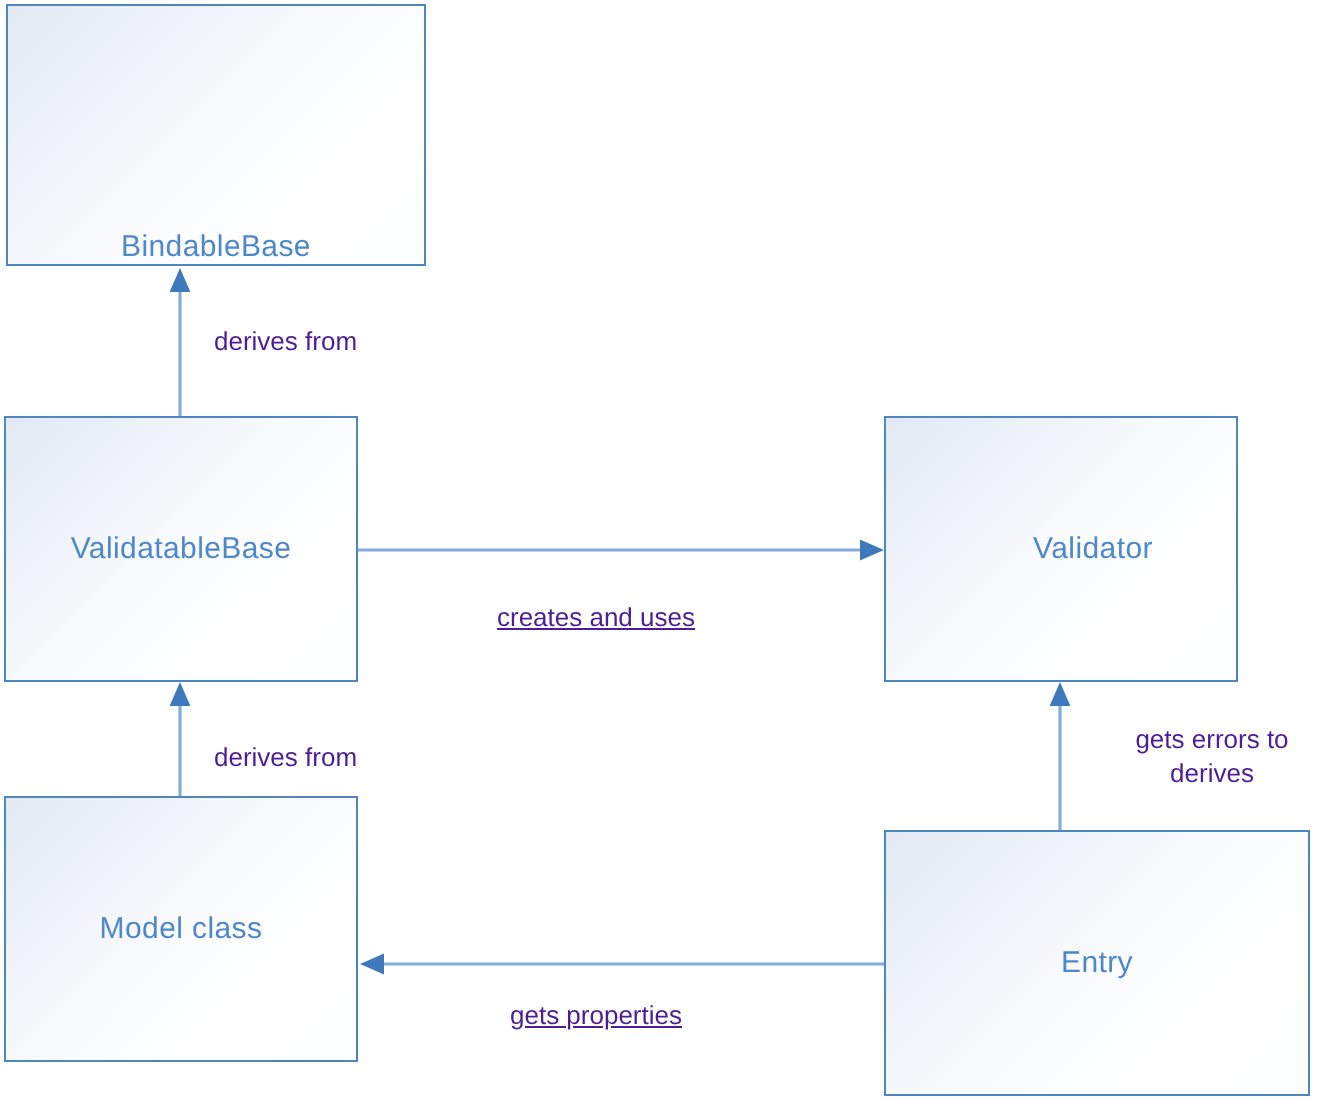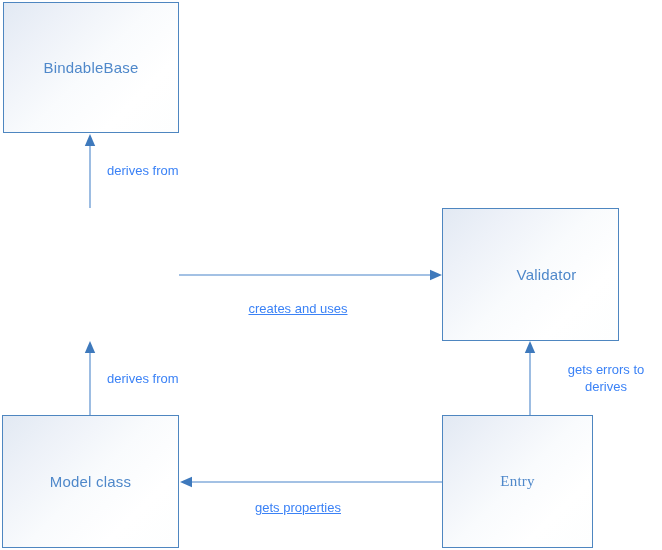--- a/index.html
+++ b/index.html
@@ -25,21 +25,21 @@
     justify-content: center;
   }
   .class-box .box-label {
     color: #4f88ca;
     font-size: 15px;
     letter-spacing: 0.2px;
     white-space: nowrap;
   }
   .edge-label {
     position: absolute;
-    color: #3b82f6;
+    color: #4c1d95;
     font-size: 13px;
     line-height: 17px;
     white-space: nowrap;
   }
   .edge-label.wrap {
     white-space: normal;
     text-align: center;
   }
   .edge-label.center {
     text-align: center;
@@ -87,34 +87,37 @@
       <line class="connector-line" x1="530" y1="415" x2="530" y2="352"></line>
       <polygon class="arrowhead" points="530,341 524.8,353 535.2,353"></polygon>
     </g>
 
     <g>
       <line class="connector-line" x1="442" y1="482" x2="191" y2="482"></line>
       <polygon class="arrowhead" points="180,482 192,476.8 192,487.2"></polygon>
     </g>
   </svg>
 
-  <div class="class-box" style="left:3px; top:2px; width:176px; height:131px;">
+  <div class="class-box" style="left:3px; top:2px; width:210px; height:131px;align-items:flex-end;">
     <span class="box-label">BindableBase</span>
   </div>
 
+  <div class="class-box" style="left:2px; top:208px; width:177px; height:133px;">
+    <span class="box-label">ValidatableBase</span>
+  </div>
 
   <div class="class-box" style="left:442px; top:208px; width:177px; height:133px;padding-left:32px;">
     <span class="box-label">Validator</span>
   </div>
 
-  <div class="class-box" style="left:2px; top:415px; width:177px; height:133px;">
+  <div class="class-box" style="left:2px; top:398px; width:177px; height:133px;">
     <span class="box-label">Model class</span>
   </div>
 
-  <div class="class-box" style="left:442px; top:415px; width:151px; height:133px;font-family:Liberation Serif, serif;">
+  <div class="class-box" style="left:442px; top:415px; width:213px; height:133px;">
     <span class="box-label">Entry</span>
   </div>
 
   <div class="edge-label" style="left:107px; top:162px;">derives from</div>
 
   <div class="edge-label" style="left:107px; top:370px;">derives from</div>
 
   <div class="edge-label center" style="left:228px; top:300px; width:140px;">creates and uses</div>
 
   <div class="edge-label wrap" style="left:551px; top:361px; width:110px;">gets errors to derives</div>

